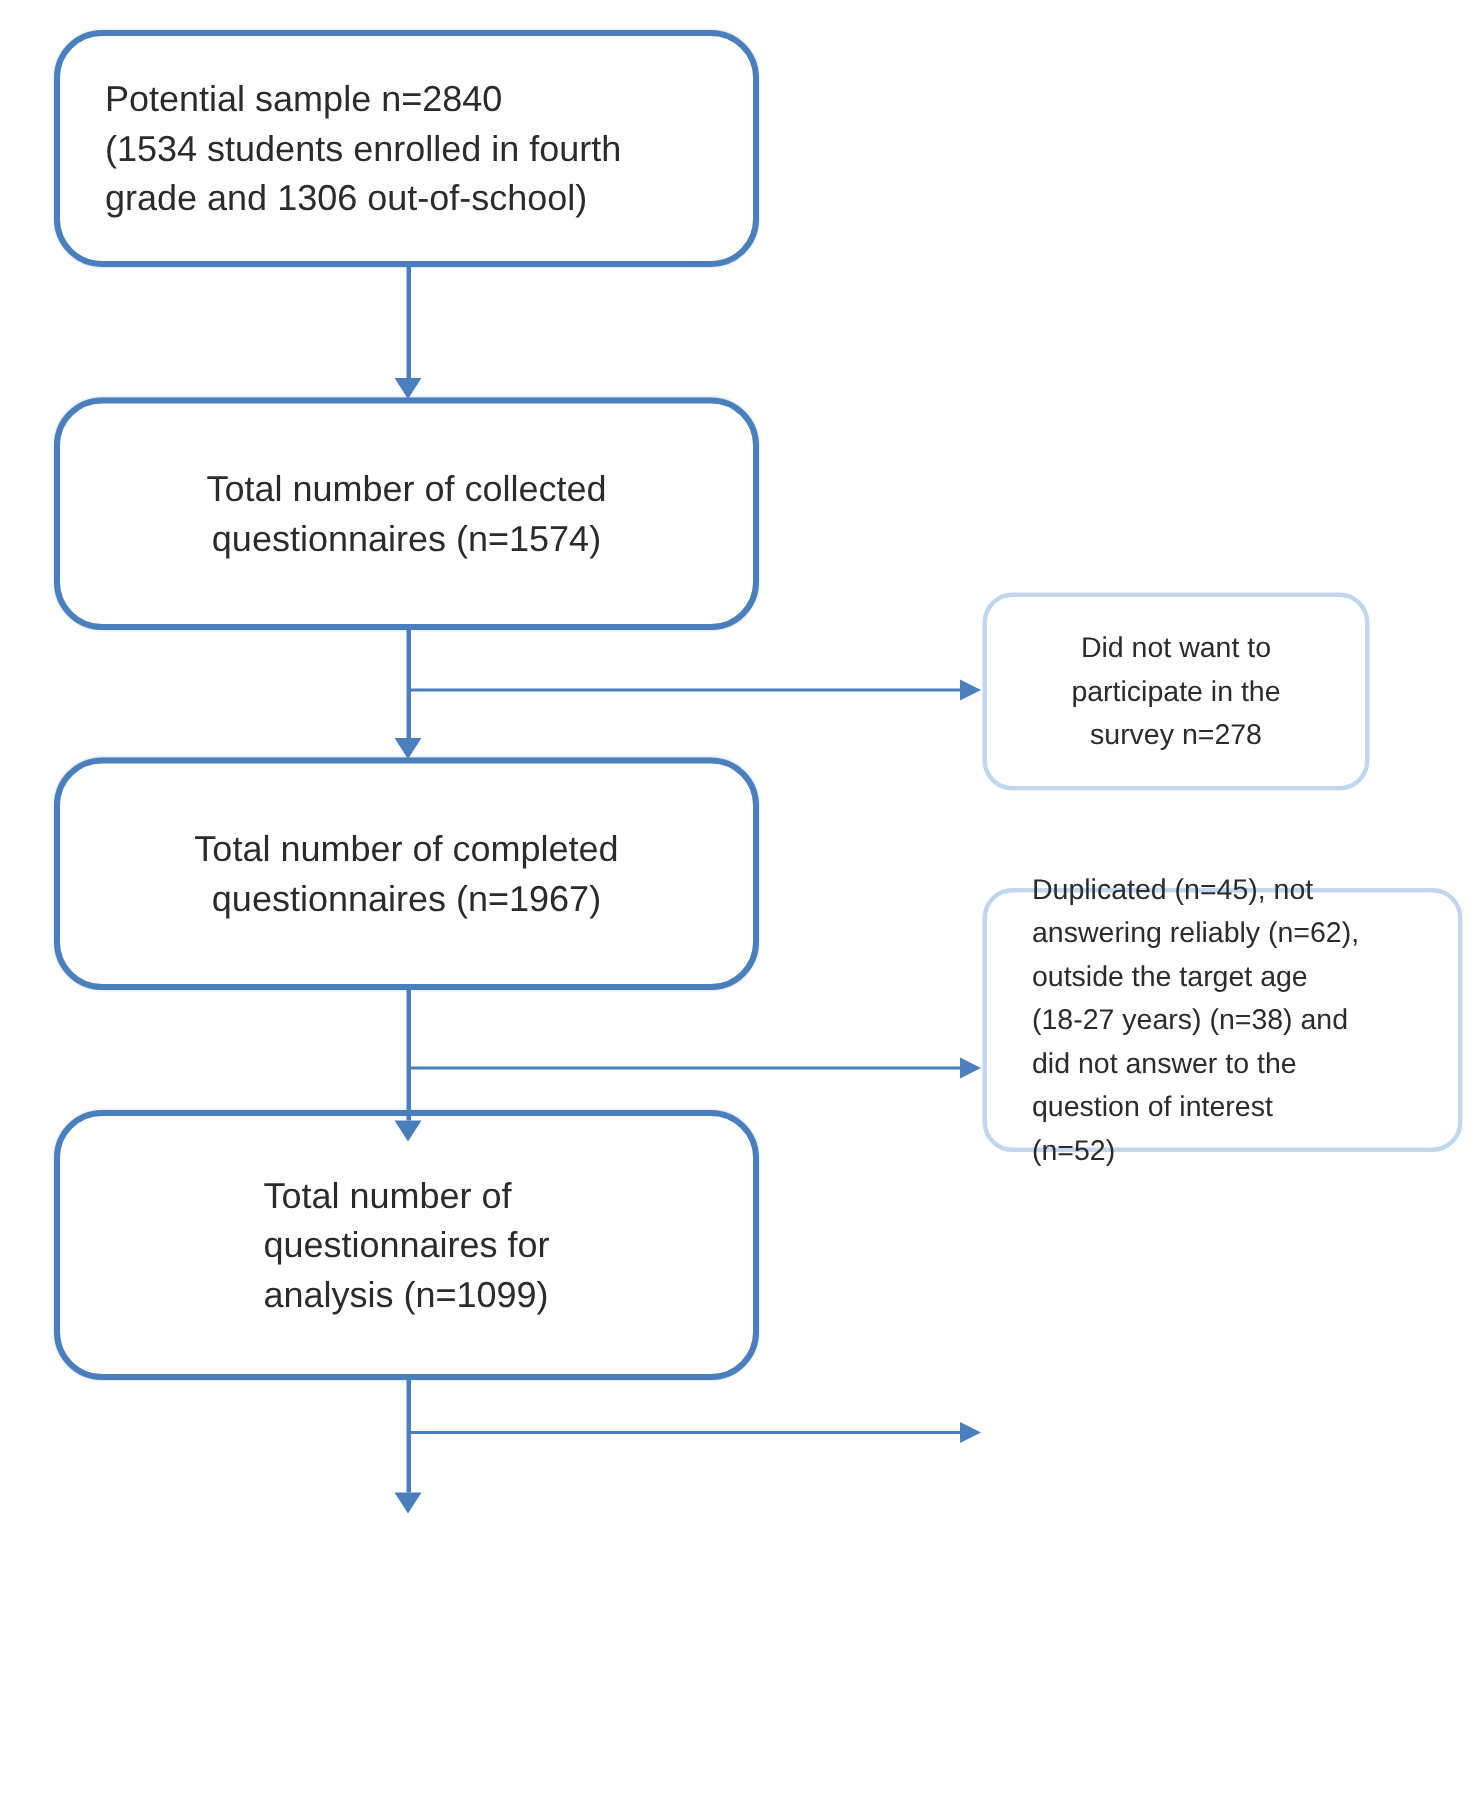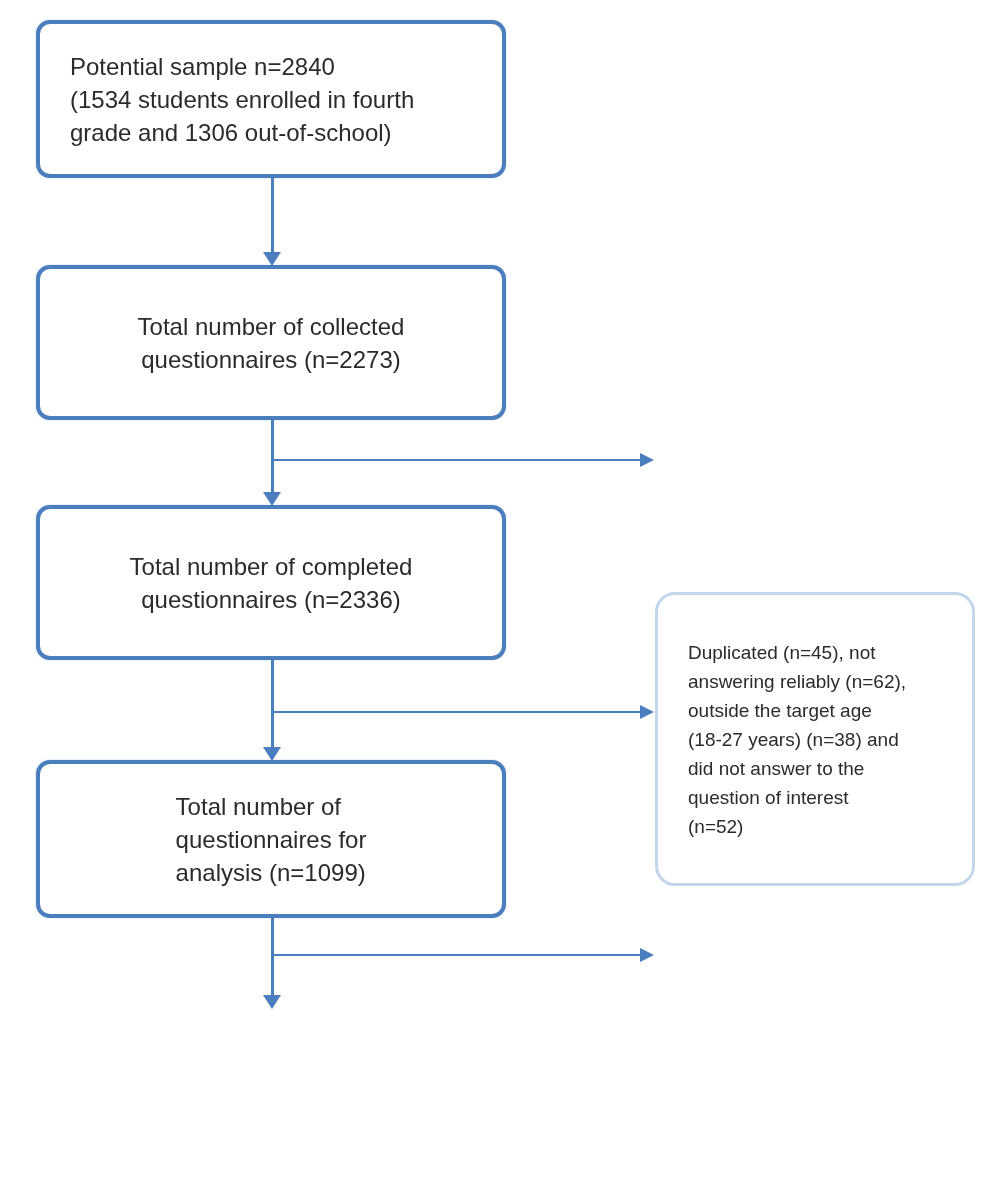--- a/index.html
+++ b/index.html
@@ -22,21 +22,21 @@
     position:absolute;
     background:var(--background);
     box-sizing:border-box;
     display:flex;
     align-items:center;
     justify-content:center;
   }
   .box.main{
     left:36px;width:470px;
     border:4px solid var(--main-border);
-    border-radius:14px;
+    border-radius:32px;
     box-shadow:0 0 2px #b9cfe8;
     font-size:24px;line-height:33px;
   }
   .box.side{
     border:3px solid var(--side-border);
     border-radius:20px;
     font-size:19px;line-height:29px;
   }
   .txt{white-space:pre-line;text-align:center;}
   .txt.left{text-align:left;}
@@ -60,37 +60,42 @@
 <div class="canvas">
 
   <div class="box main align-left" style="top:20px;height:158px;">
     <div class="txt left">Potential sample n=2840
 (1534 students enrolled in fourth
 grade and 1306 out-of-school)</div>
   </div>
 
   <div class="box main" style="top:265px;height:155px;">
     <div class="txt">Total number of collected
-questionnaires (n=2273)</div>
+questionnaires (n=1574)</div>
   </div>
 
   <div class="box main" style="top:505px;height:155px;">
     <div class="txt">Total number of completed
-questionnaires (n=2336)</div>
+questionnaires (n=1967)</div>
   </div>
 
-  <div class="box main" style="top:760px;height:158px;">
+  <div class="box main" style="top:740px;height:180px;">
     <div class="txt left">Total number of
 questionnaires for
 analysis (n=1099)</div>
   </div>
 
 
+  <div class="box side" style="left:655px;top:395px;width:258px;height:132px;">
+    <div class="txt">Did not want to
+participate in the
+survey n=278</div>
+  </div>
 
-  <div class="box side align-left" style="left:655px;top:592px;width:320px;height:294px;">
+  <div class="box side align-left" style="left:655px;top:592px;width:320px;height:176px;">
     <div class="txt left">Duplicated (n=45), not
 answering reliably (n=62),
 outside the target age
 (18-27 years) (n=38) and
 did not answer to the
 question of interest
 (n=52)</div>
   </div>
 
 

